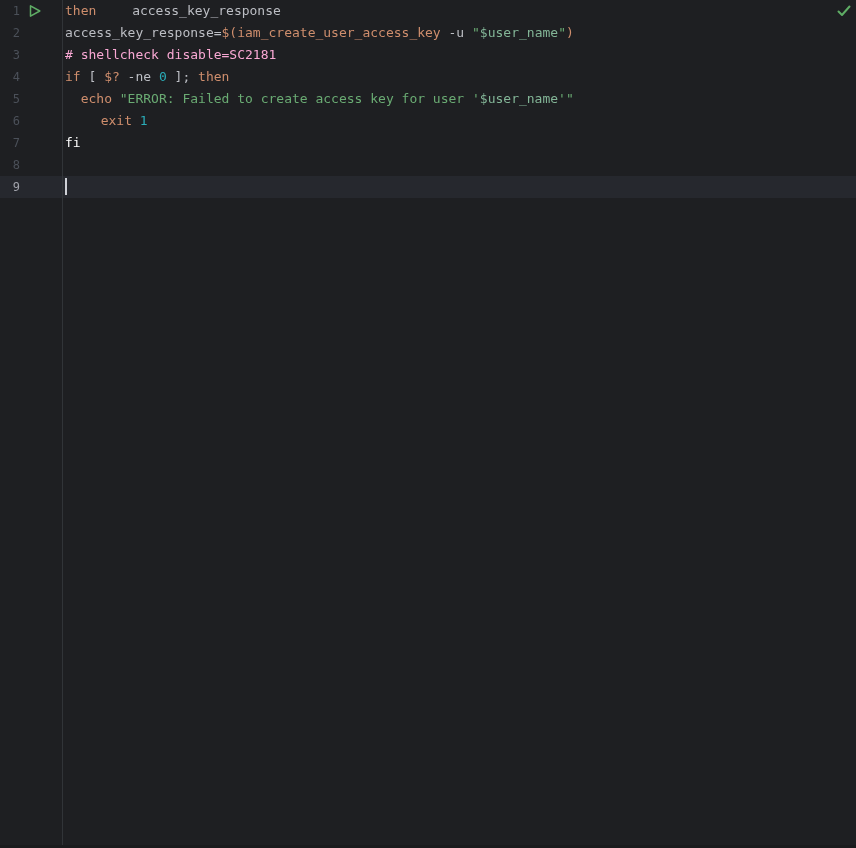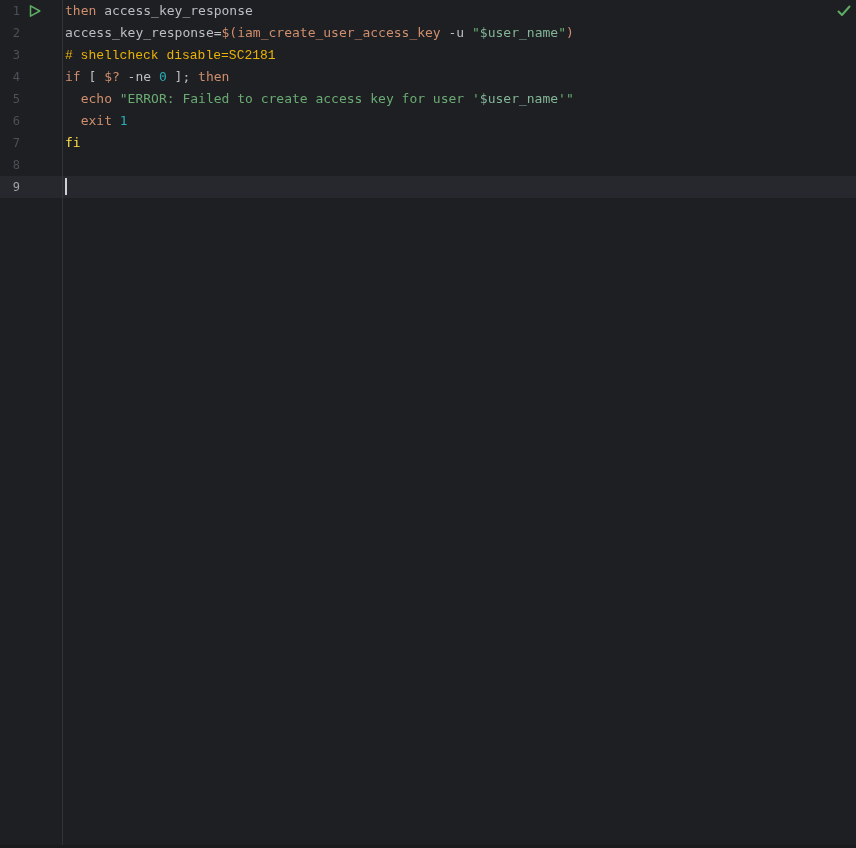--- a/index.html
+++ b/index.html
@@ -77,27 +77,27 @@
     background: #1a1b1d;
   }
 </style>
 </head>
 <body>
 
 <div class="editor">
   <div class="rows">
       <div class="row"><div class="gutter-cell"><span class="lnum">1</span><span class="gutter-icon"><svg width="14" height="14" viewBox="0 0 14 14">
               <path d="M2.5 1.8 L11.8 7 L2.5 12.2 Z" fill="none" stroke="#5fad65" stroke-width="1.5" stroke-linejoin="round"></path>
-            </svg></span></div><div class="code-cell"><span style="color: rgb(207, 142, 109);">then</span><span style="color: rgb(188, 190, 196);"> access_key_response</span></div></div>
+            </svg></span></div><div class="code-cell"><span style="color: rgb(207, 142, 109);">then</span><span style="color: rgb(188, 190, 196); margin-left: 28px;"> access_key_response</span></div></div>
       <div class="row"><div class="gutter-cell"><span class="lnum">2</span><span class="gutter-icon"></span></div><div class="code-cell"><span style="color: rgb(188, 190, 196);">access_key_response=</span><span style="color: rgb(207, 142, 109);">$(iam_create_user_access_key</span><span style="color: rgb(188, 190, 196);"> -u </span><span style="color: rgb(106, 171, 115);">"</span><span style="color: rgb(131, 181, 151);">$user_name</span><span style="color: rgb(106, 171, 115);">"</span><span style="color: rgb(207, 142, 109);">)</span></div></div>
-      <div class="row"><div class="gutter-cell"><span class="lnum">3</span><span class="gutter-icon"></span></div><div class="code-cell"><span style="color: #eab308; font-family: Liberation Mono, monospace;"># shellcheck disable=SC2181</span></div></div>
+      <div class="row"><div class="gutter-cell"><span class="lnum">3</span><span class="gutter-icon"></span></div><div class="code-cell"><span style="color: #f9a8d4;"># shellcheck disable=SC2181</span></div></div>
       <div class="row"><div class="gutter-cell"><span class="lnum">4</span><span class="gutter-icon"></span></div><div class="code-cell"><span style="color: rgb(207, 142, 109);">if</span><span style="color: rgb(188, 190, 196);"> [ </span><span style="color: rgb(207, 142, 109);">$?</span><span style="color: rgb(188, 190, 196);"> -ne </span><span style="color: rgb(42, 172, 184);">0</span><span style="color: rgb(188, 190, 196);"> ]; </span><span style="color: rgb(207, 142, 109);">then</span></div></div>
       <div class="row"><div class="gutter-cell"><span class="lnum">5</span><span class="gutter-icon"></span></div><div class="code-cell"><span style="color: rgb(188, 190, 196);">  </span><span style="color: rgb(207, 142, 109);">echo</span><span style="color: rgb(188, 190, 196);"> </span><span style="color: rgb(106, 171, 115);">"ERROR: Failed to create access key for user '</span><span style="color: rgb(131, 181, 151);">$user_name</span><span style="color: rgb(106, 171, 115);">'"</span></div></div>
-      <div class="row"><div class="gutter-cell"><span class="lnum">6</span><span class="gutter-icon"></span></div><div class="code-cell"><span style="color: rgb(188, 190, 196);">  </span><span style="color: rgb(207, 142, 109);">exit</span><span style="color: rgb(188, 190, 196);"> </span><span style="color: rgb(42, 172, 184);">1</span></div></div>
-      <div class="row"><div class="gutter-cell"><span class="lnum">7</span><span class="gutter-icon"></span></div><div class="code-cell"><span style="color: #fde047;">fi</span></div></div>
+      <div class="row"><div class="gutter-cell"><span class="lnum">6</span><span class="gutter-icon"></span></div><div class="code-cell"><span style="color: rgb(188, 190, 196);">  </span><span style="color: rgb(207, 142, 109); margin-left: 20px;">exit</span><span style="color: rgb(188, 190, 196);"> </span><span style="color: rgb(42, 172, 184);">1</span></div></div>
+      <div class="row"><div class="gutter-cell"><span class="lnum">7</span><span class="gutter-icon"></span></div><div class="code-cell"><span style="color: #ffffff;">fi</span></div></div>
       <div class="row"><div class="gutter-cell"><span class="lnum">8</span><span class="gutter-icon"></span></div><div class="code-cell"></div></div>
       <div class="row active"><div class="gutter-cell"><span class="lnum active-num">9</span><span class="gutter-icon"></span></div><div class="code-cell"><span class="caret"></span></div></div>
     </div>
   <div class="gutter-separator"></div>
   <div class="status-icon">
     <svg width="16" height="16" viewBox="0 0 16 16">
       <path d="M2.5 8.5 L6 12 L13.5 3.5" fill="none" stroke="#5fad65" stroke-width="2" stroke-linecap="round" stroke-linejoin="round"></path>
     </svg>
   </div>
   <div class="bottom-strip"></div>

